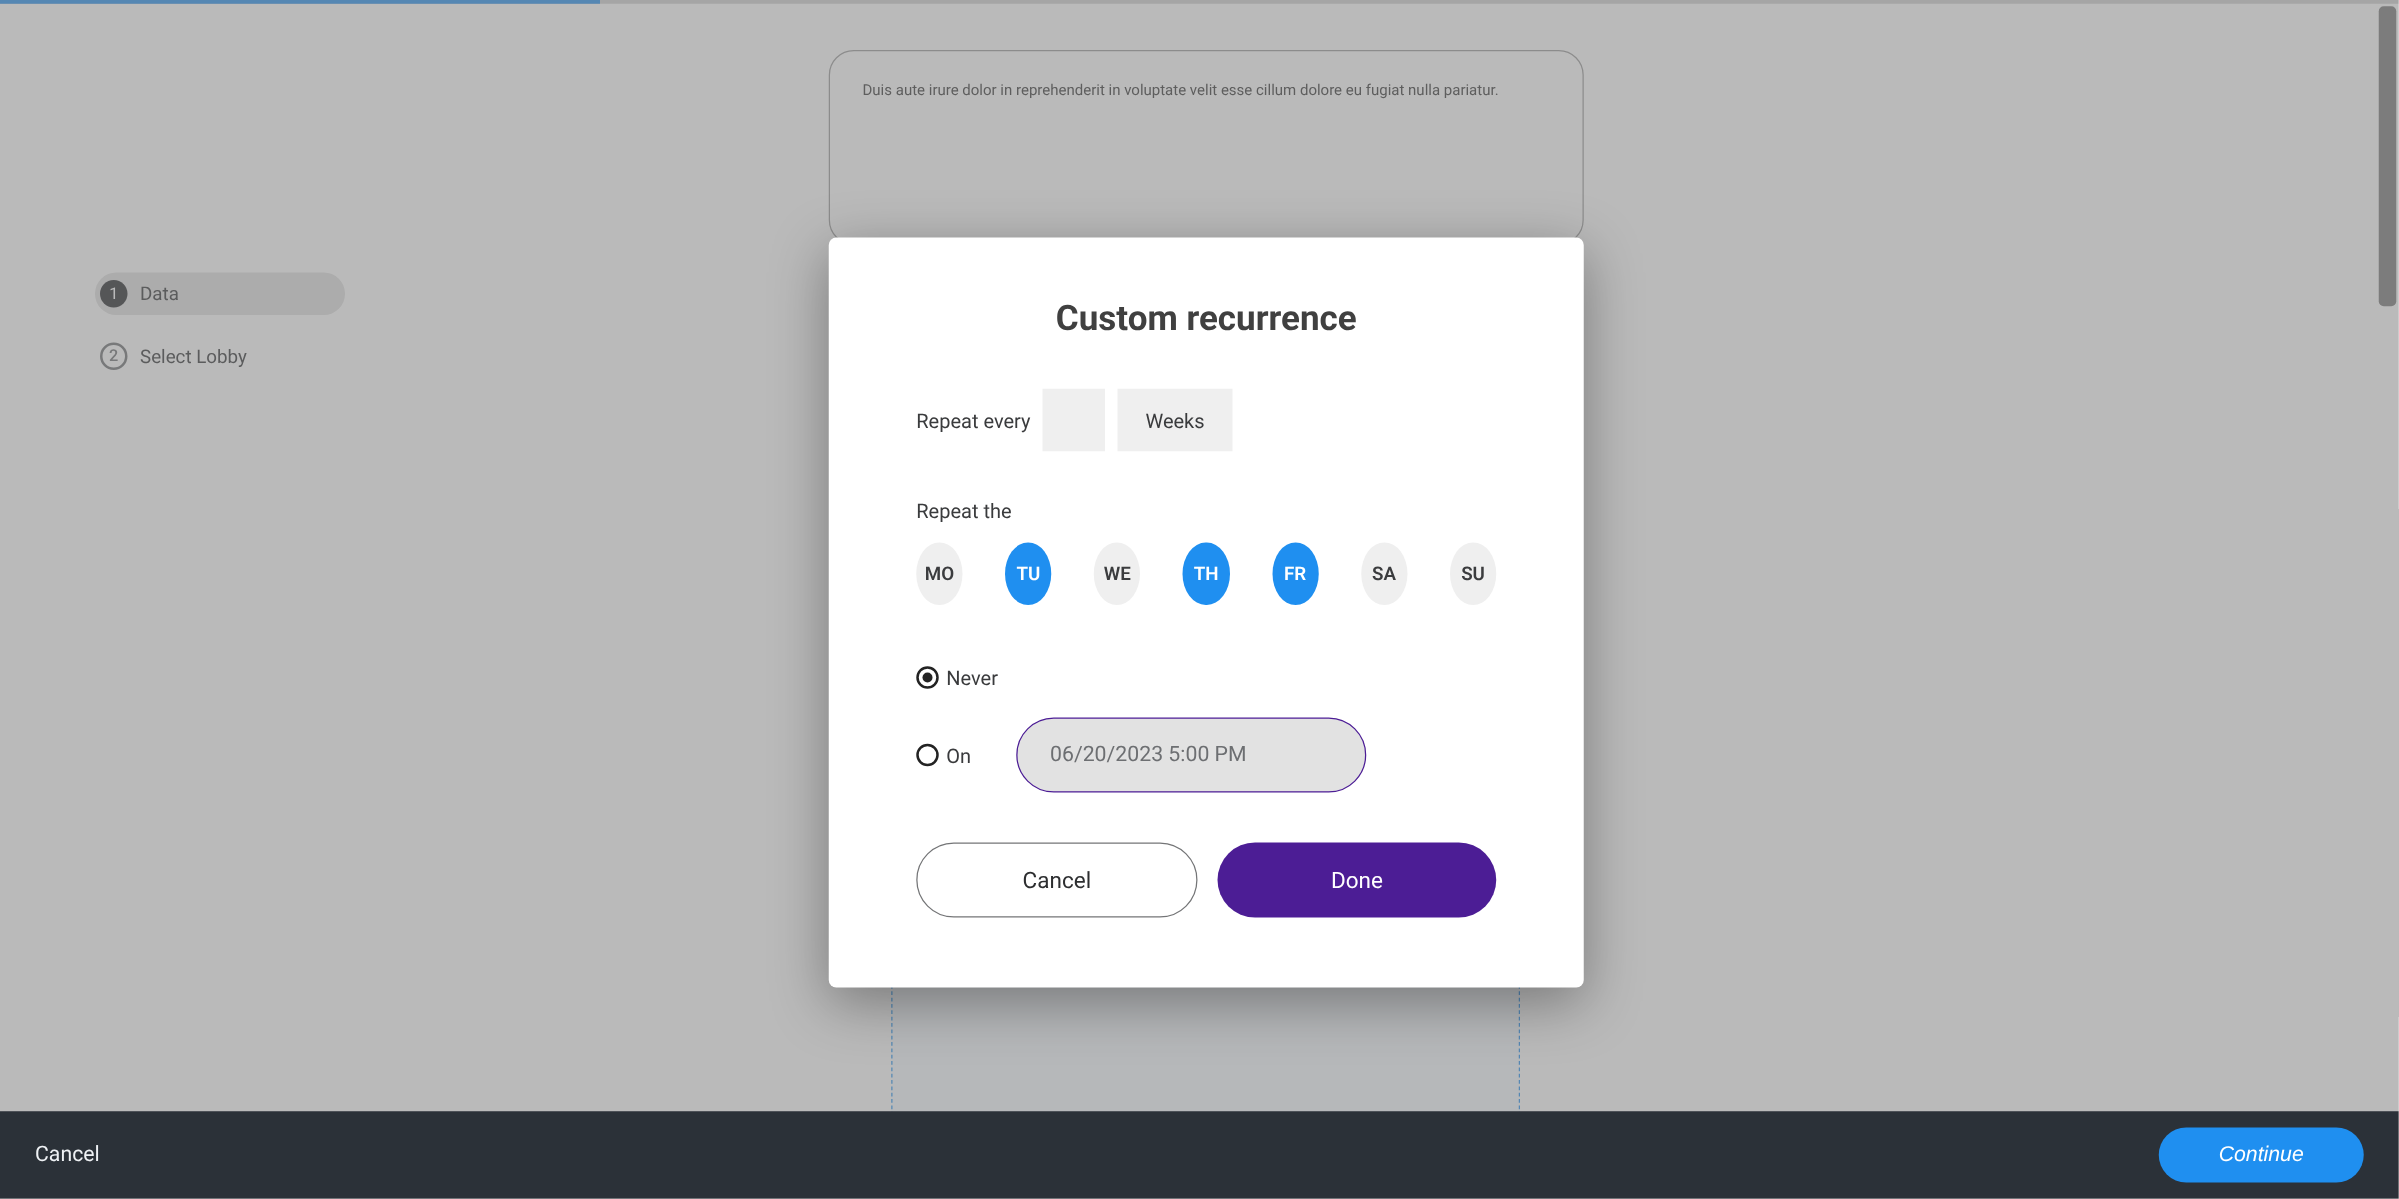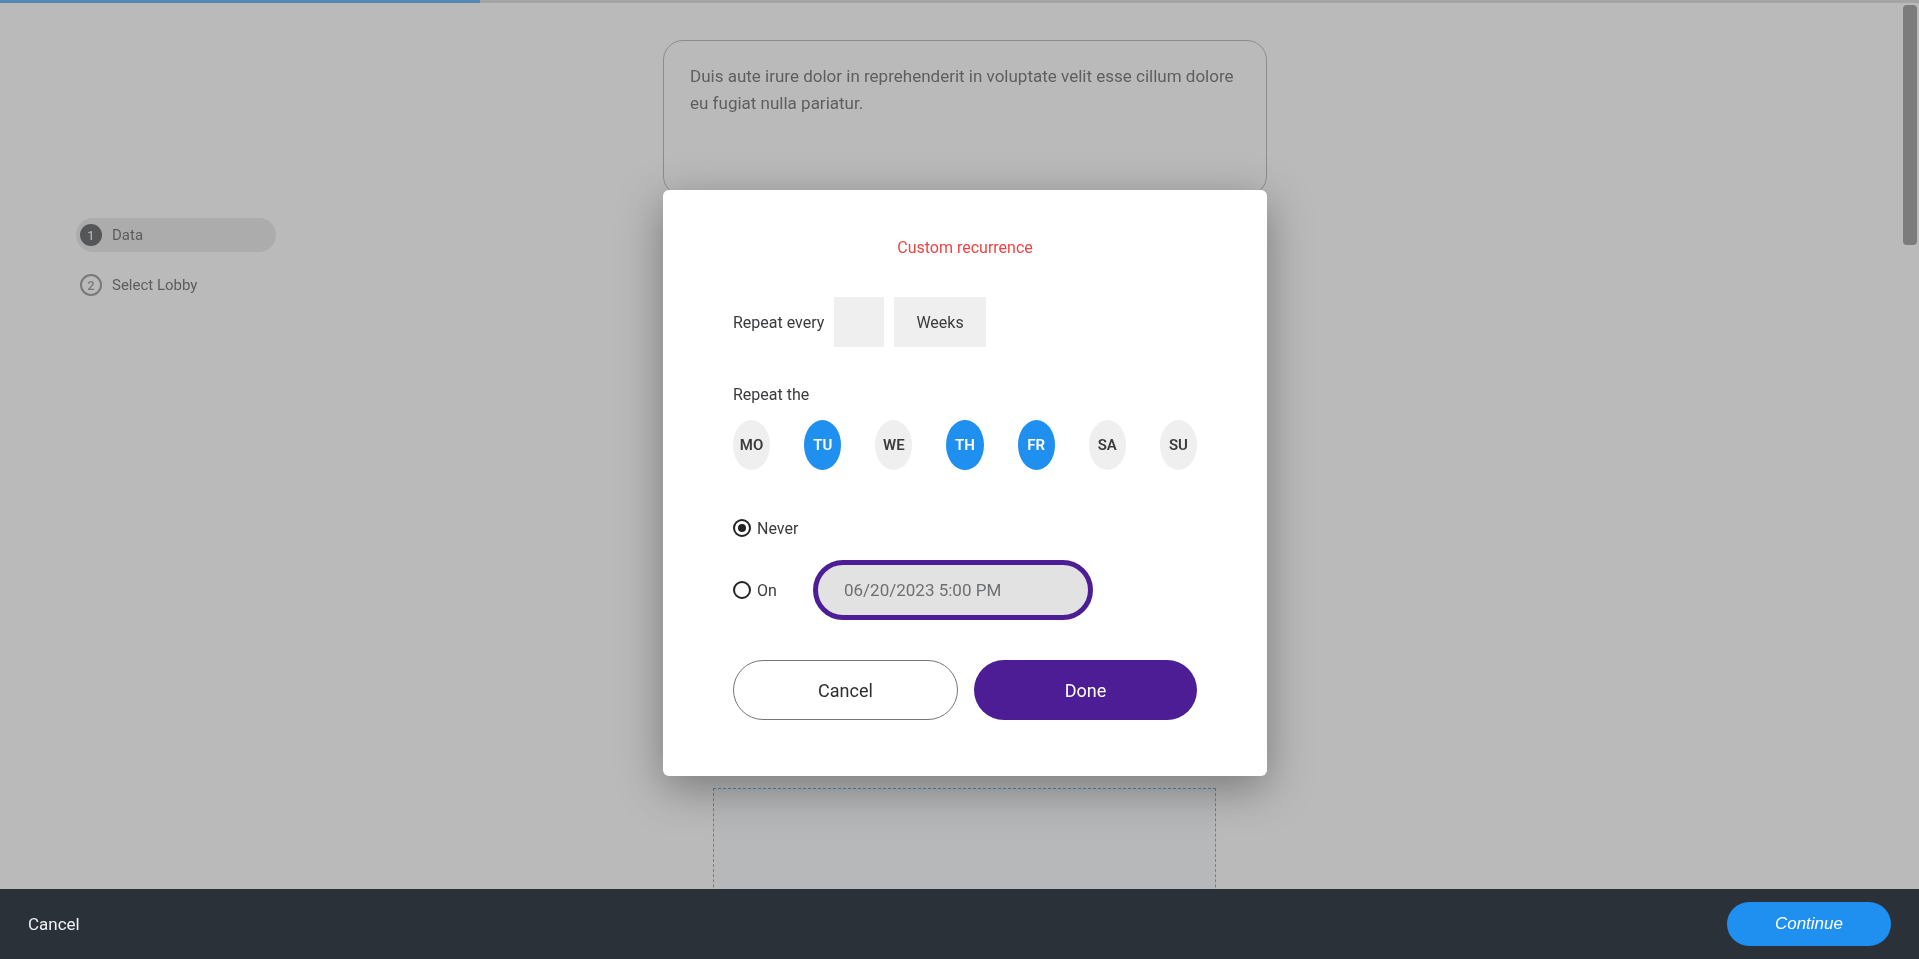--- a/index.html
+++ b/index.html
@@ -16,59 +16,59 @@
   
   .stepper { position: absolute; left: 76px; top: 218px; width: 200px; }
   .step-row { display: flex; align-items: center; height: 34px; margin-bottom: 16px; border-radius: 17px; padding: 0 10px 0 4px; }
   .step-row.active { background: #dfdfdf; }
   .step-num { width: 22px; height: 22px; border-radius: 50%; display: flex; align-items: center; justify-content: center; font-size: 13px; margin-right: 10px; }
   .step-row.active .step-num { background: #202225; color: #fff; }
   .step-row:not(.active) .step-num { border: 2px solid #6d6f72; color: #6d6f72; font-weight: 500; }
   .step-label { font-size: 15px; color: #2e2f31; }
 
   
-  .desc-card { position: absolute; left: 663px; top: 40px; width: 604px; height: 156px; border: 1px solid #9a9a9a; border-radius: 20px; padding: 22px 26px; color: #333; font-size: 17px; line-height: 1.6; }
+  .desc-card { position: absolute; left: 663px; top: 40px; width: 604px; height: 156px; border: 1px solid #9a9a9a; border-radius: 20px; padding: 22px 26px; color: #333; font-size: 12px; line-height: 1.6; }
 
   
   .dropzone { position: absolute; left: 713px; top: 788px; width: 503px; height: 145px; border: 1px dashed #1f8ff0; background: #f7fbff; }
 
   
   .bottombar { position: absolute; left: 0; right: 0; bottom: 0; height: 70px; background: #2b3138; display: flex; align-items: center; justify-content: space-between; padding: 0 28px; }
   .bottombar .cancel-link { color: #eef1f4; font-size: 17px; cursor: pointer; }
   .continue-btn { background: #1f8ff0; color: #fff; border: none; height: 44px; padding: 0 48px; border-radius: 22px; font-size: 17px; cursor: pointer; font-style: italic; }
 
   
   .overlay { position: absolute; inset: 0; background: rgba(130,130,130,0.55); }
   
   .bottombar { z-index: 20; }
 
   
   .fake-scroll-track { position: absolute; right: 2px; top: 0; width: 16px; height: 100%; }
   .fake-scroll-thumb { position: absolute; right: 2px; top: 5px; width: 14px; height: 240px; background: #7c7c7c; border-radius: 4px; }
 
   
   .modal { position: absolute; left: 663px; top: 190px; width: 604px; background: #fff; border-radius: 6px; box-shadow: 0 12px 45px rgba(0,0,0,0.35); padding: 48px 70px 56px; z-index: 30; }
-  .modal-title { text-align: center; font-size: 16px; font-weight: 400; color: #ef4444; margin-bottom: 40px; }
+  .modal-title { text-align: center; font-size: 28px; font-weight: 700; color: #404040; margin-bottom: 40px; }
 
   .row-label { font-size: 16px; color: #3a3b3d; }
   .repeat-row { display: flex; align-items: center; gap: 10px; margin-bottom: 38px; }
   .num-box { width: 50px; height: 50px; background: #efefef; border: none; }
   .unit-box { height: 50px; background: #efefef; display: flex; align-items: center; padding: 0 22px; font-size: 16px; color: #3a3b3d; }
 
   .section-label { font-size: 16px; color: #3a3b3d; margin-bottom: 16px; }
   .days-row { display: flex; gap: 34px; margin-bottom: 40px; }
   .day-chip { width: 50px; height: 50px; border-radius: 50%; display: flex; align-items: center; justify-content: center; font-size: 15px; font-weight: 600; background: #efefef; color: #3b3c3e; cursor: pointer; }
   .day-chip.sel { background: #1f8ff0; color: #fff; }
 
   .ends-block { margin-bottom: 40px; }
   .radio-row { display: flex; align-items: center; gap: 6px; margin-top: 14px; min-height: 36px; }
   .radio-outer { width: 18px; height: 18px; border: 2px solid #232323; border-radius: 50%; display: flex; align-items: center; justify-content: center; cursor: pointer; flex-shrink: 0; }
   .radio-inner { width: 8px; height: 8px; border-radius: 50%; background: #232323; }
   .radio-label { font-size: 16px; color: #3a3b3d; width: 50px; }
-  .date-pill { flex: 0 0 auto; width: 280px; height: 60px; border-radius: 30px; background: #e2e2e2; border: 5px solid #4c1d95; display: flex; align-items: center; padding: 0 26px; color: #6d6f72; font-size: 17px; }
+  .date-pill { flex: 0 0 auto; width: 280px; height: 60px; border-radius: 30px; background: #e2e2e2; border: 1px solid #4c1d95; display: flex; align-items: center; padding: 0 26px; color: #6d6f72; font-size: 17px; }
 
   .btn-row { display: flex; gap: 16px; }
   .btn { flex: 1; height: 60px; border-radius: 30px; font-size: 18px; cursor: pointer; display: flex; align-items: center; justify-content: center; }
   .btn.cancel { background: #fff; border: 1px solid #747577; color: #2d2e30; }
   .btn.done   { background: #4c1d95; border: none; color: #fff; }
 </style>
 </head>
 <body>
 
 <div class="bg-page">

